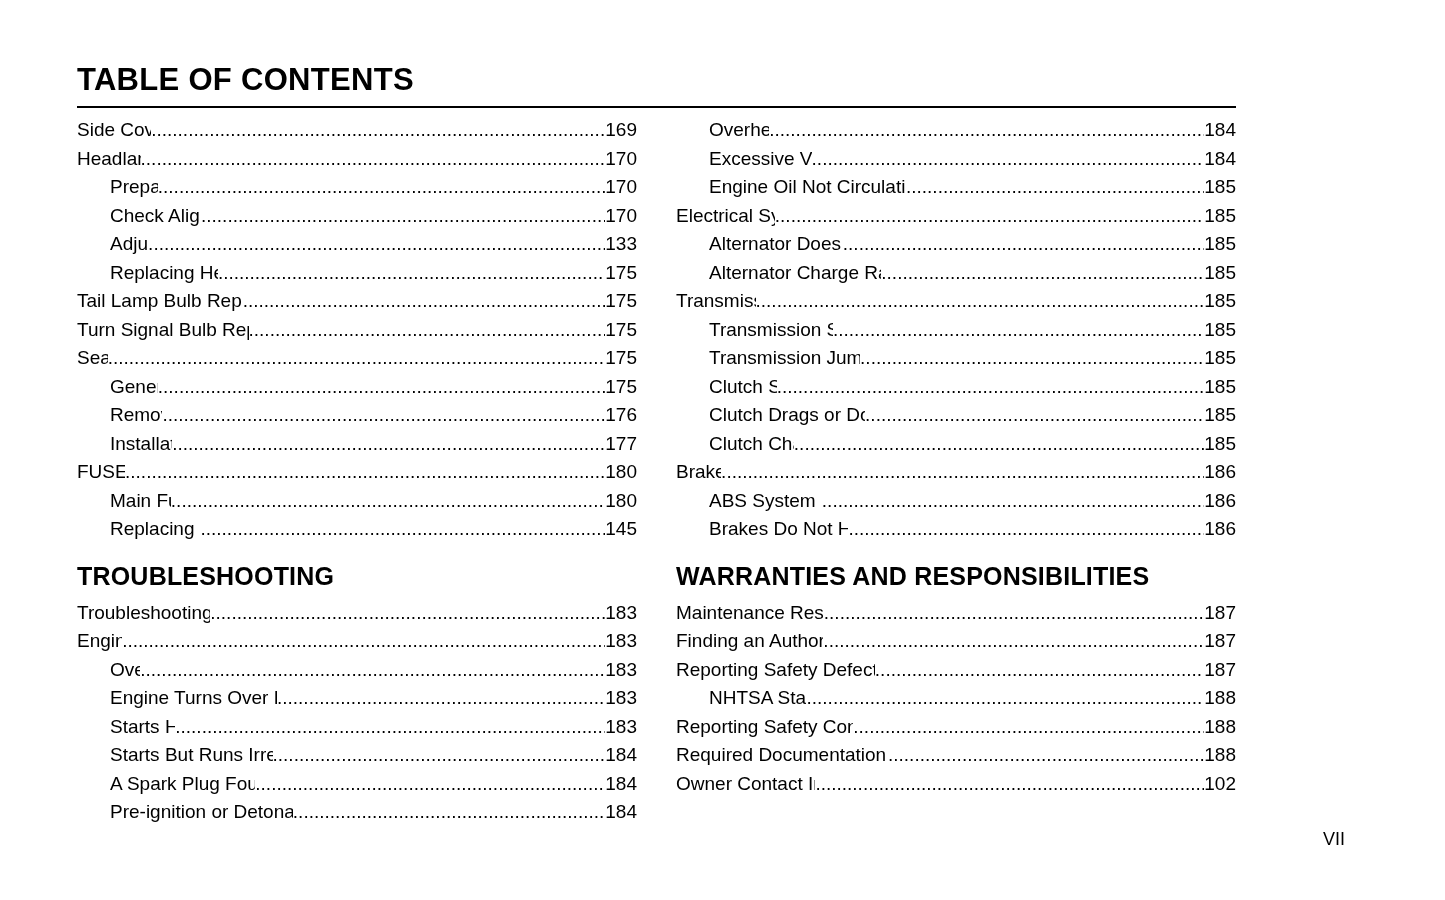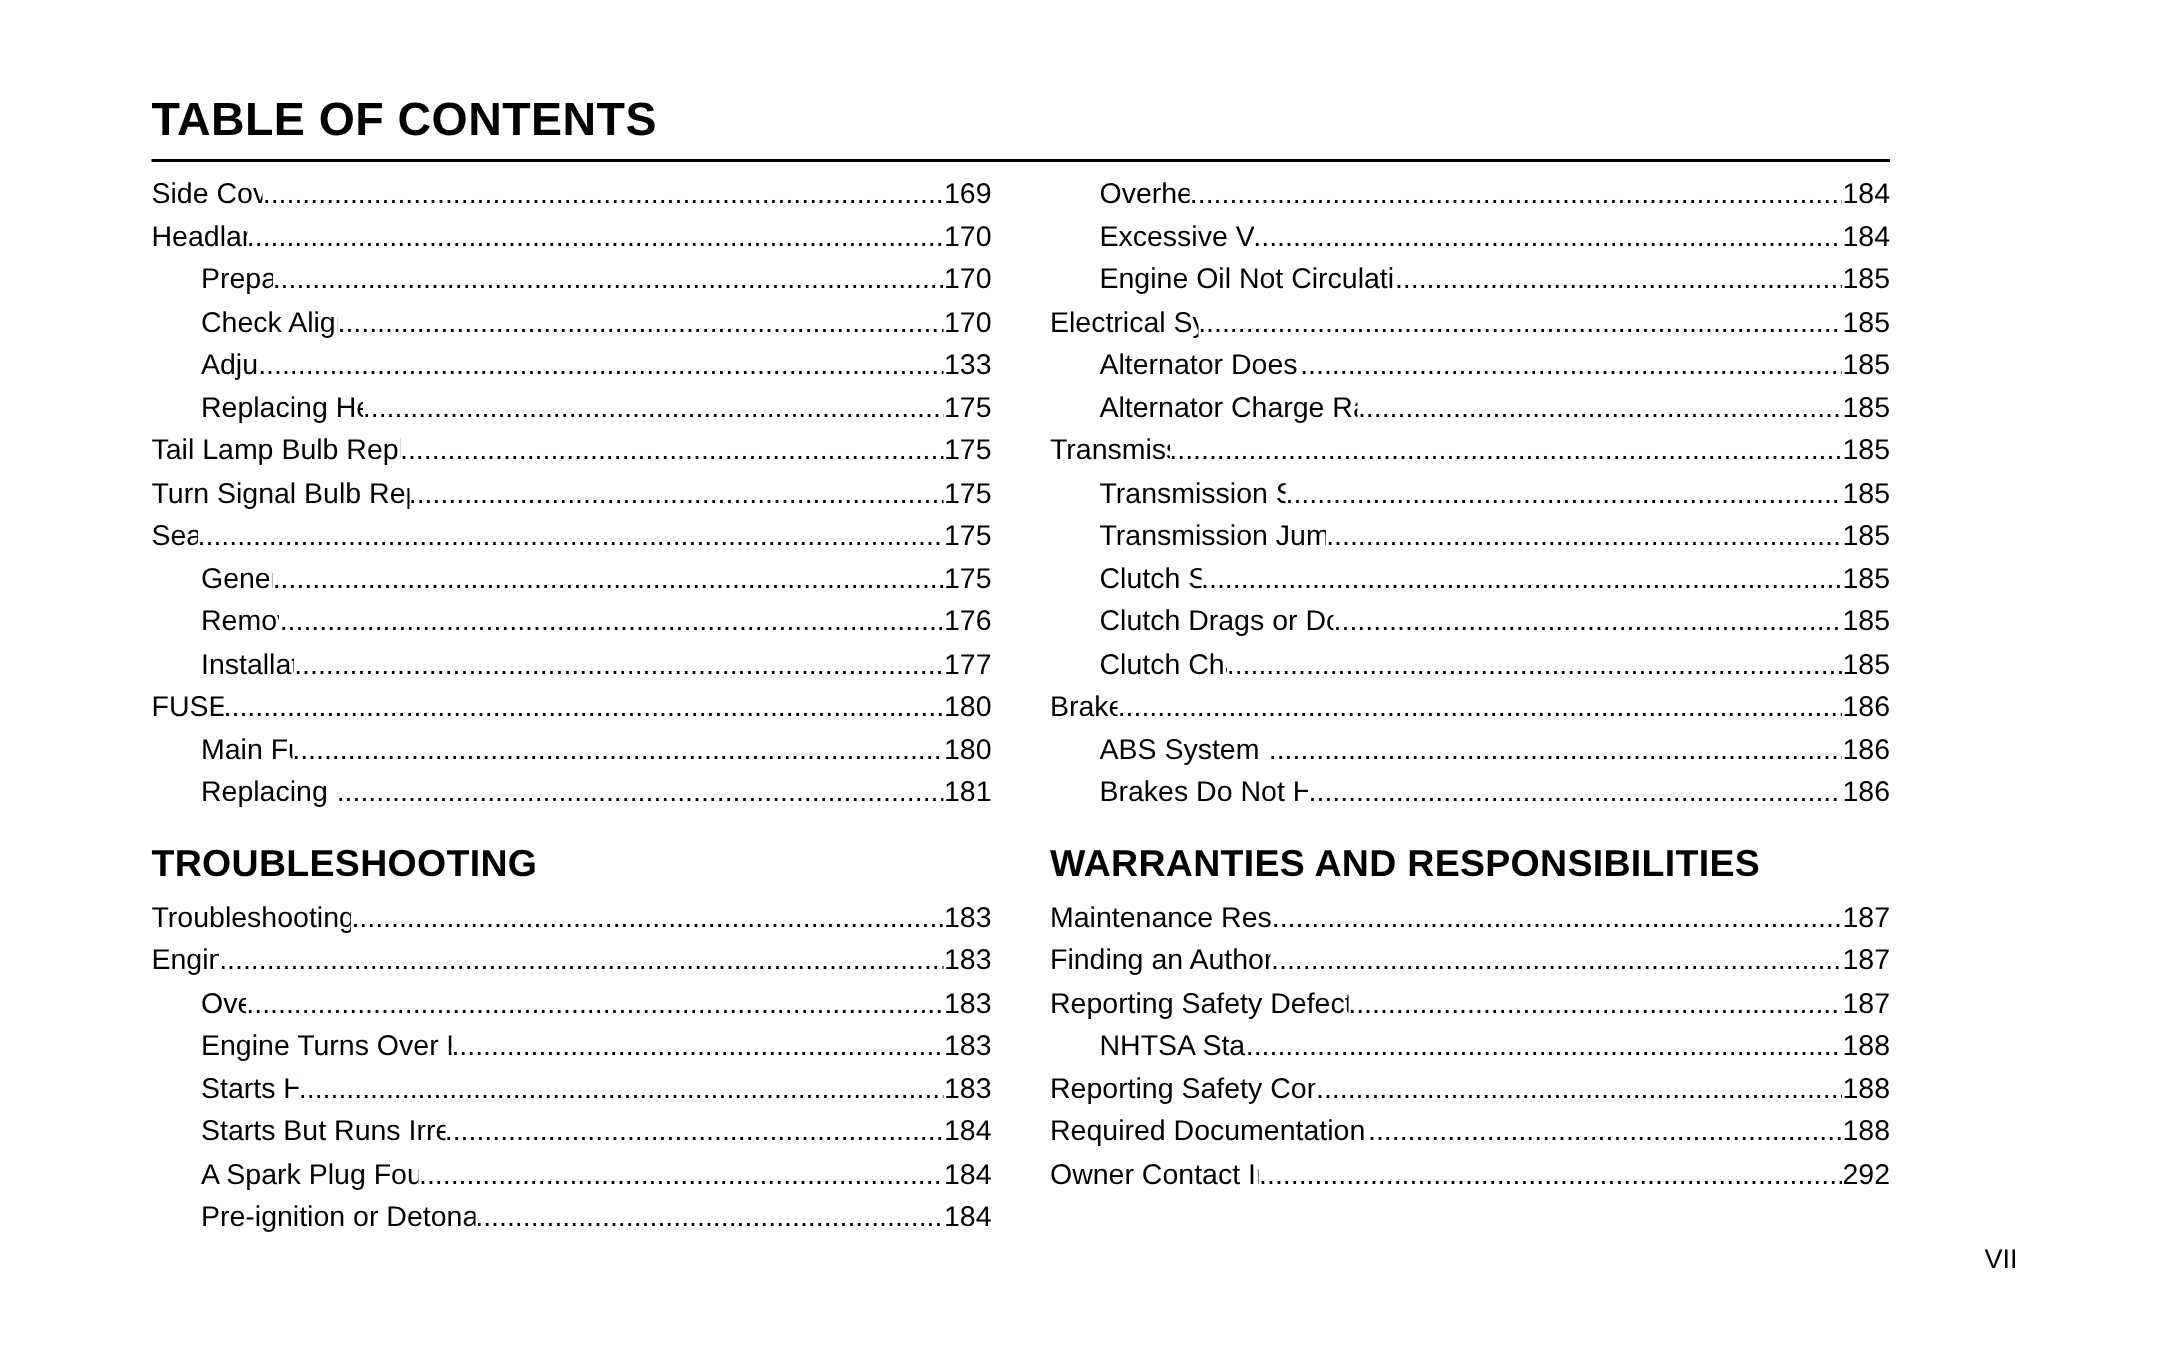--- a/index.html
+++ b/index.html
@@ -12,21 +12,21 @@
     height: 900px;
     font-family: "Liberation Sans", sans-serif;
     color: #000000;
     overflow: hidden;
   }
   .page {
     position: relative;
     width: 1445px;
     height: 900px;
     box-sizing: border-box;
-    padding: 62px 100px 0 101px;
+    padding: 62px 100px 0 77px;
   }
   .page-title {
     font-size: 31px;
     font-weight: bold;
     letter-spacing: 0.3px;
     margin: 0 0 8px 0;
   }
   .title-rule {
     border: none;
     border-top: 2.5px solid #000;
@@ -181,21 +181,21 @@
             <span class="page-num">180</span>
           </div>
           <div class="toc-entry indent">
             <span class="entry-label">Main Fuse</span>
             <span class="dots"></span>
             <span class="page-num">180</span>
           </div>
           <div class="toc-entry indent">
             <span class="entry-label">Replacing Fuses</span>
             <span class="dots"></span>
-            <span class="page-num">181</span>
+            <span class="page-num">145</span>
           </div>
         </div>
       <h2 class="section-head">TROUBLESHOOTING</h2>
       <div id="left-list-2">
           <div class="toc-entry">
             <span class="entry-label">Troubleshooting: General</span>
             <span class="dots"></span>
             <span class="page-num">183</span>
           </div>
           <div class="toc-entry">
@@ -344,21 +344,21 @@
             <span class="page-num">188</span>
           </div>
           <div class="toc-entry">
             <span class="entry-label">Required Documentation for Imported Motorcycles</span>
             <span class="dots"></span>
             <span class="page-num">188</span>
           </div>
           <div class="toc-entry">
             <span class="entry-label">Owner Contact Information</span>
             <span class="dots"></span>
-            <span class="page-num">292</span>
+            <span class="page-num">102</span>
           </div>
         </div>
     </div>
 
   </div>
 
   <div class="folio">VII</div>
 </div>
 
 </body></html>

